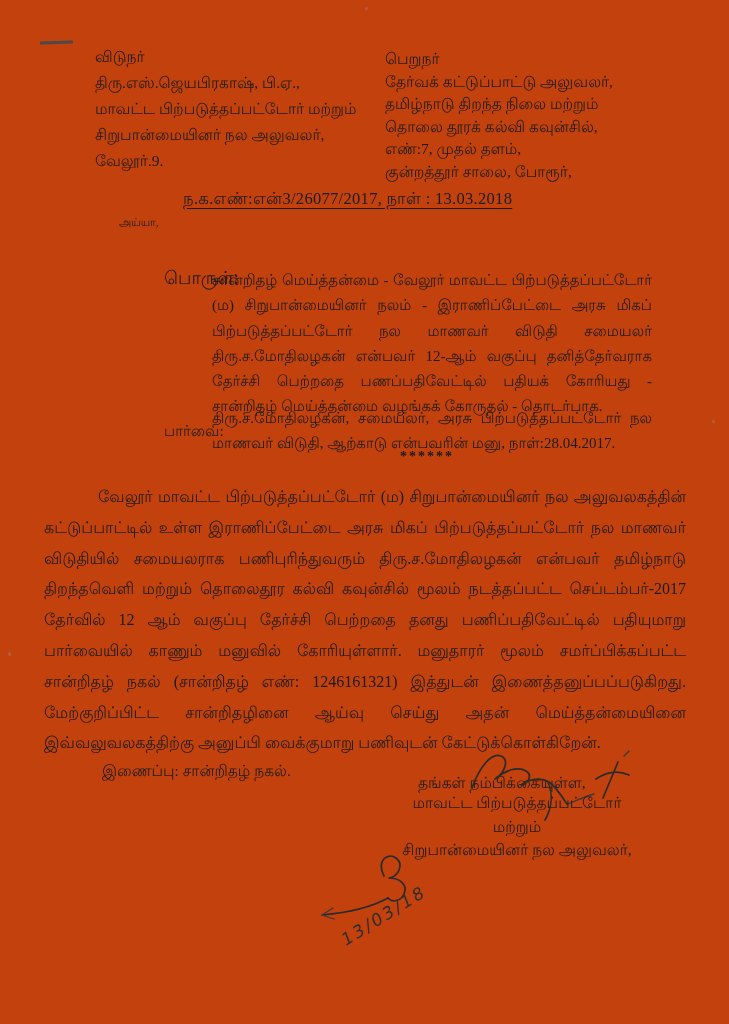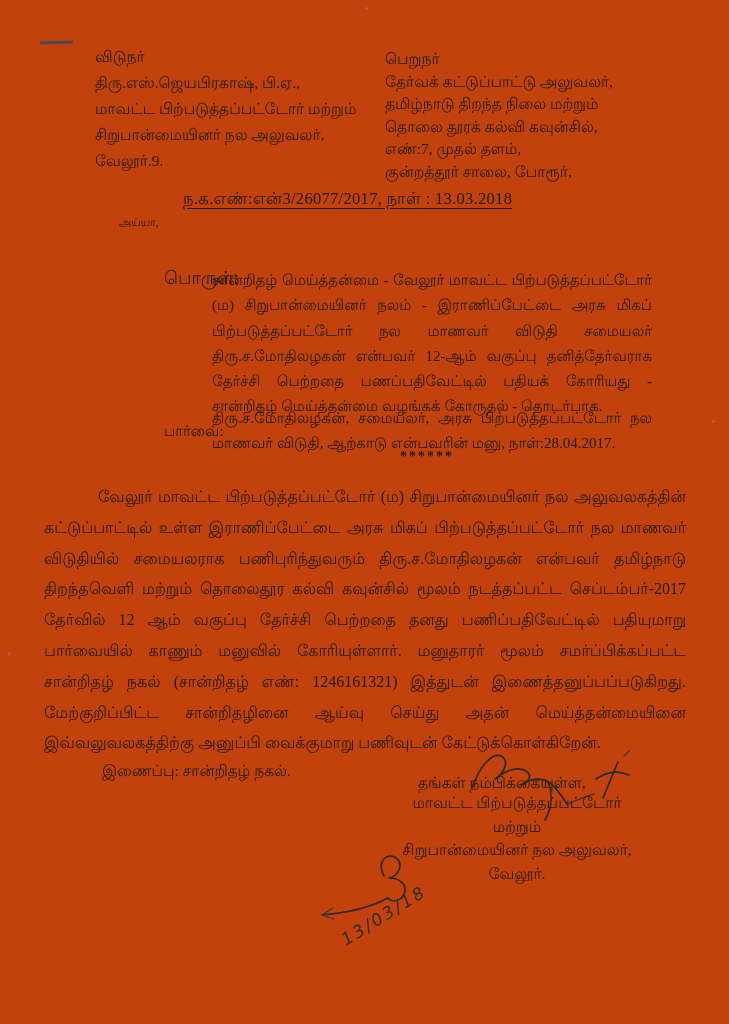--- a/index.html
+++ b/index.html
@@ -105,21 +105,20 @@
     <path class="hand" d="M4,44 C12,22 24,8 33,12 C42,16 36,30 27,35 C38,26 50,22 58,27 C65,31 60,40 53,41 C61,35 73,33 81,38 C88,43 93,51 99,60"></path>
     <path class="hand" d="M80,38 C85,50 84,64 77,76"></path>
     <path class="hand-thin" d="M100,60 C110,56 118,52 126,50"></path>
     <path class="hand" d="M150,18 L135,54 M128,35 C138,28 150,26 161,31"></path>
     <path class="hand-thin" d="M156,12 l5,-5"></path>
   </svg>
 
   <div class="abs signatory">
     <div>மாவட்ட பிற்படுத்தப்பட்டோர் மற்றும்</div>
     <div>சிறுபான்மையினர் நல அலுவலர்,</div>
-    <div>வேலூர்.</div>
   </div>
 
   <svg class="abs init-svg" viewBox="0 0 150 110">
     <path class="hand" d="M72,26 C64,10 76,2 84,8 C92,14 87,26 77,28 C88,28 96,35 92,44 C89,51 80,53 76,48"></path>
     <path class="hand" d="M76,48 C58,58 32,63 10,65"></path>
     <path class="hand-thin" d="M10,65 l11,-7 M10,65 l12,4"></path>
     <g transform="translate(34,96) rotate(-32)">
       <text class="hand-date" x="0" y="0">13/03/18</text>
     </g>
   </svg>

